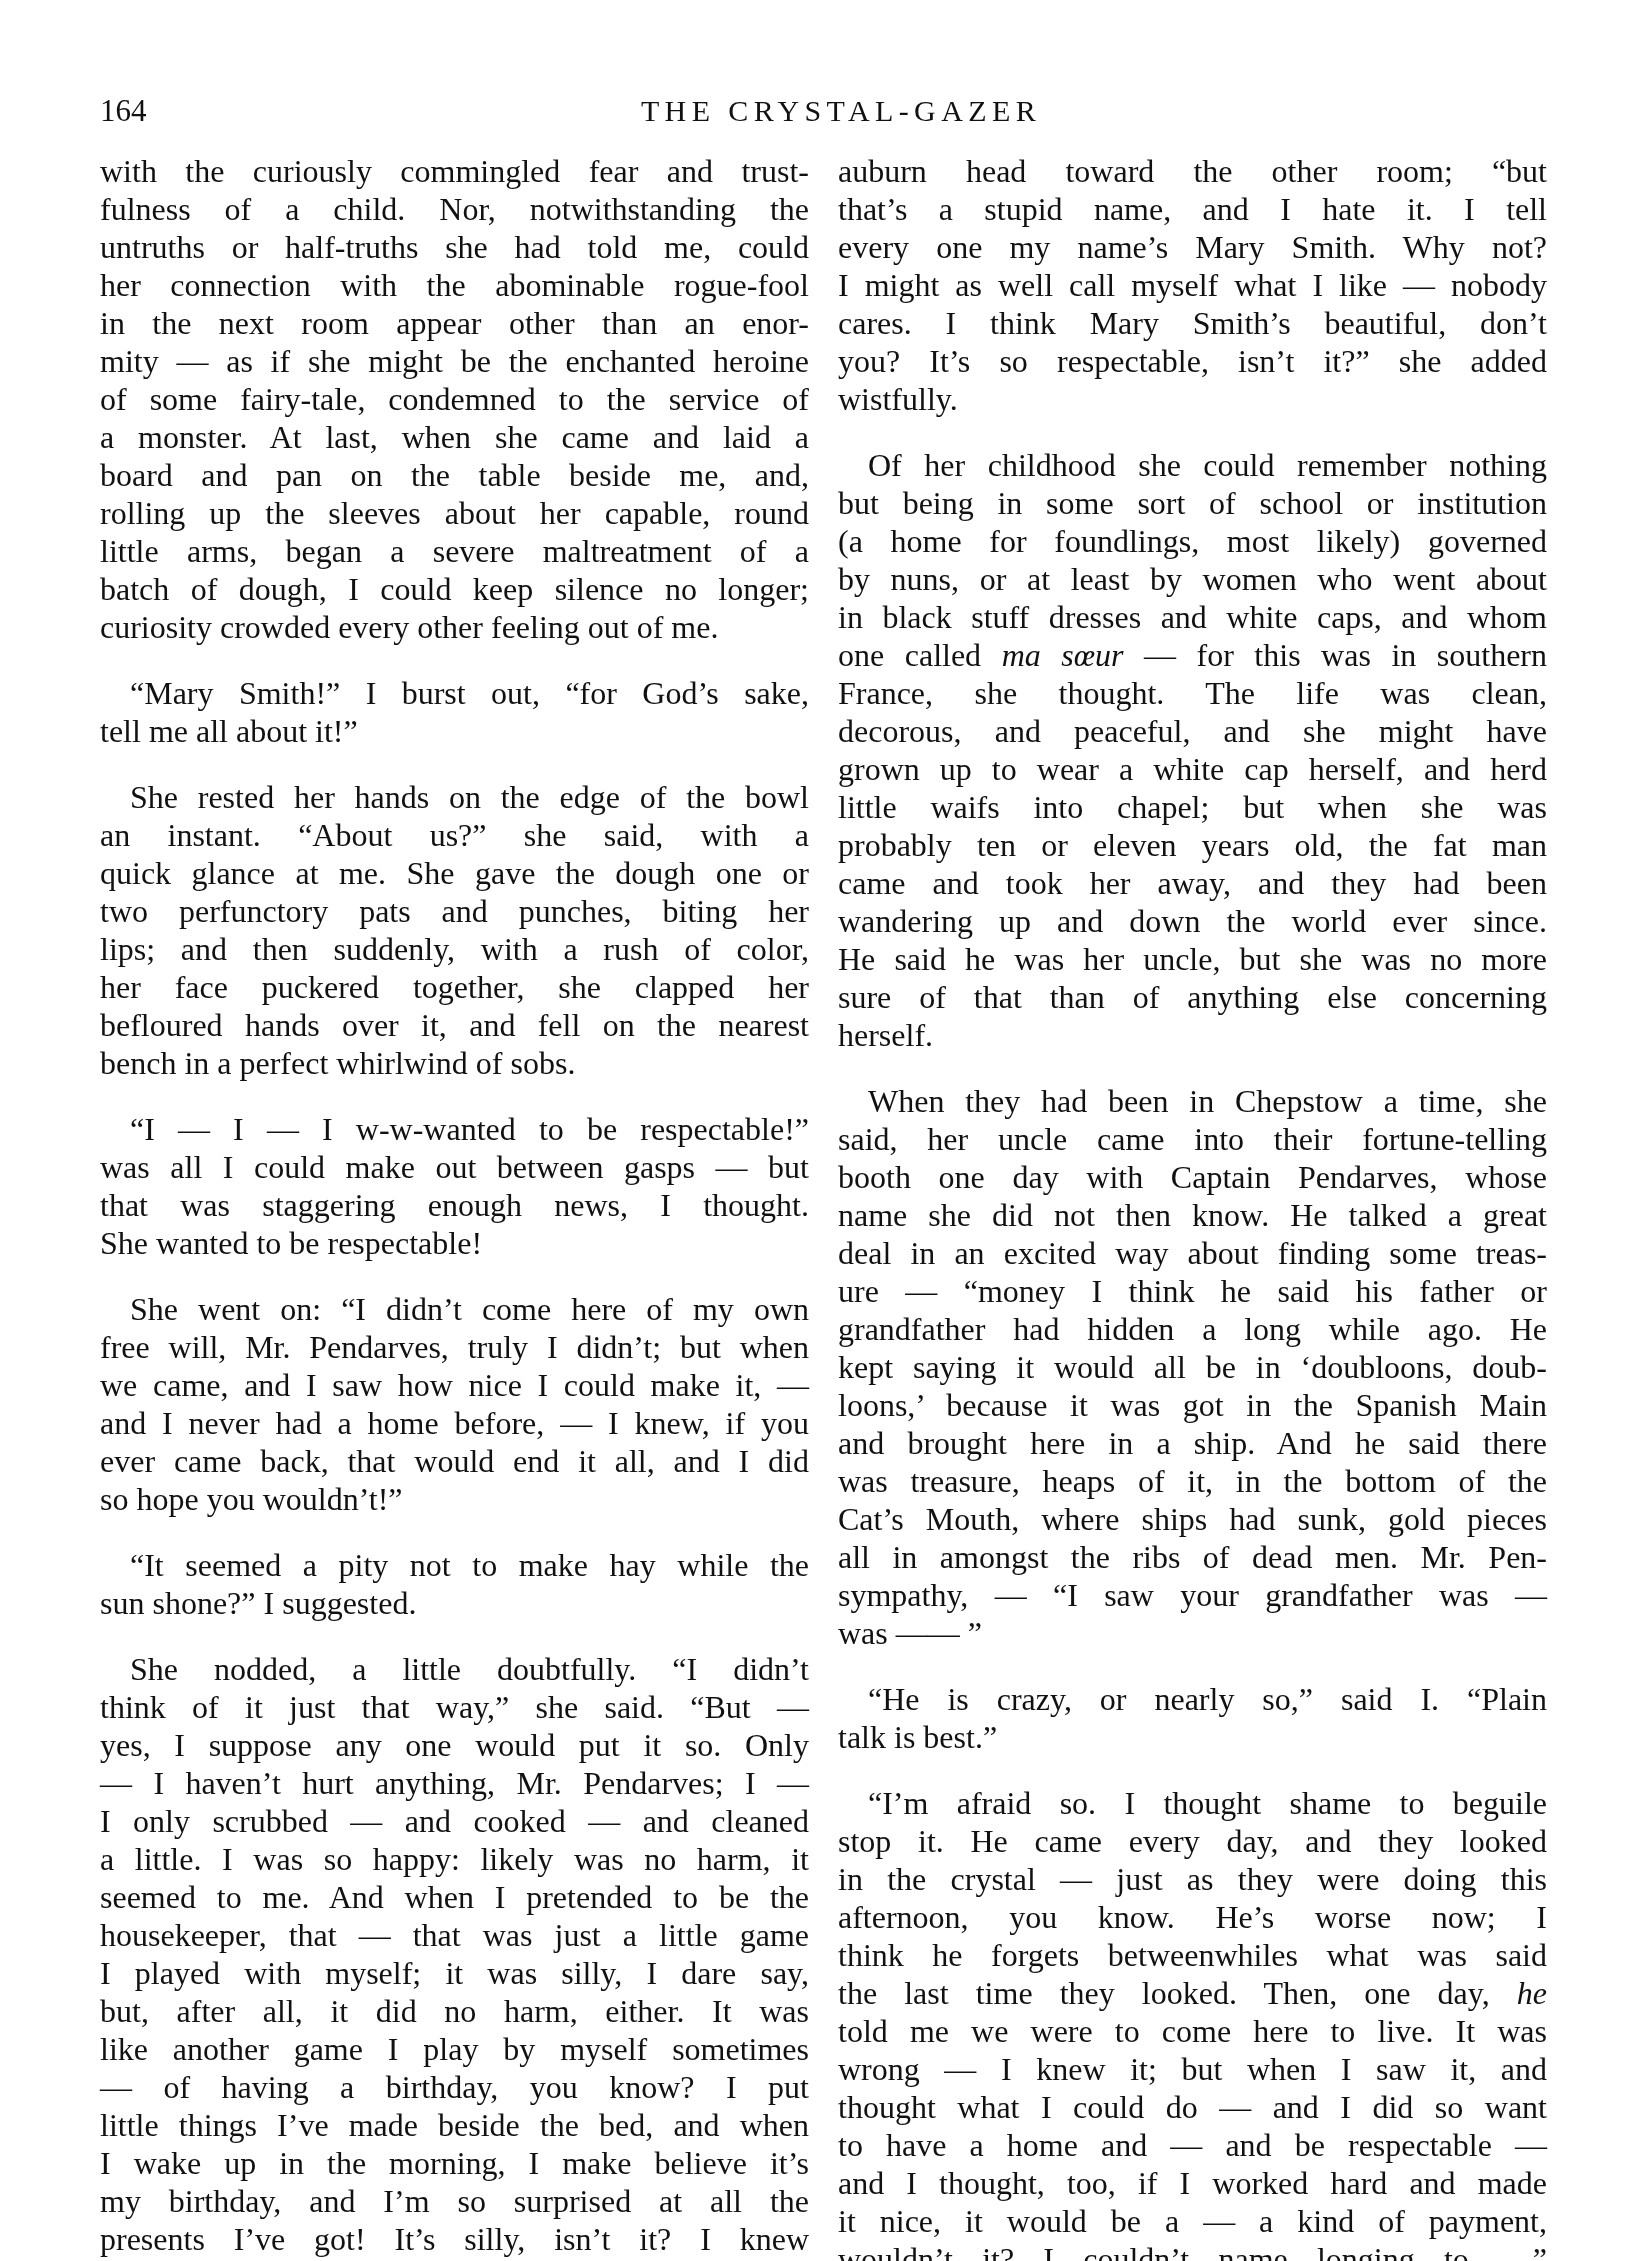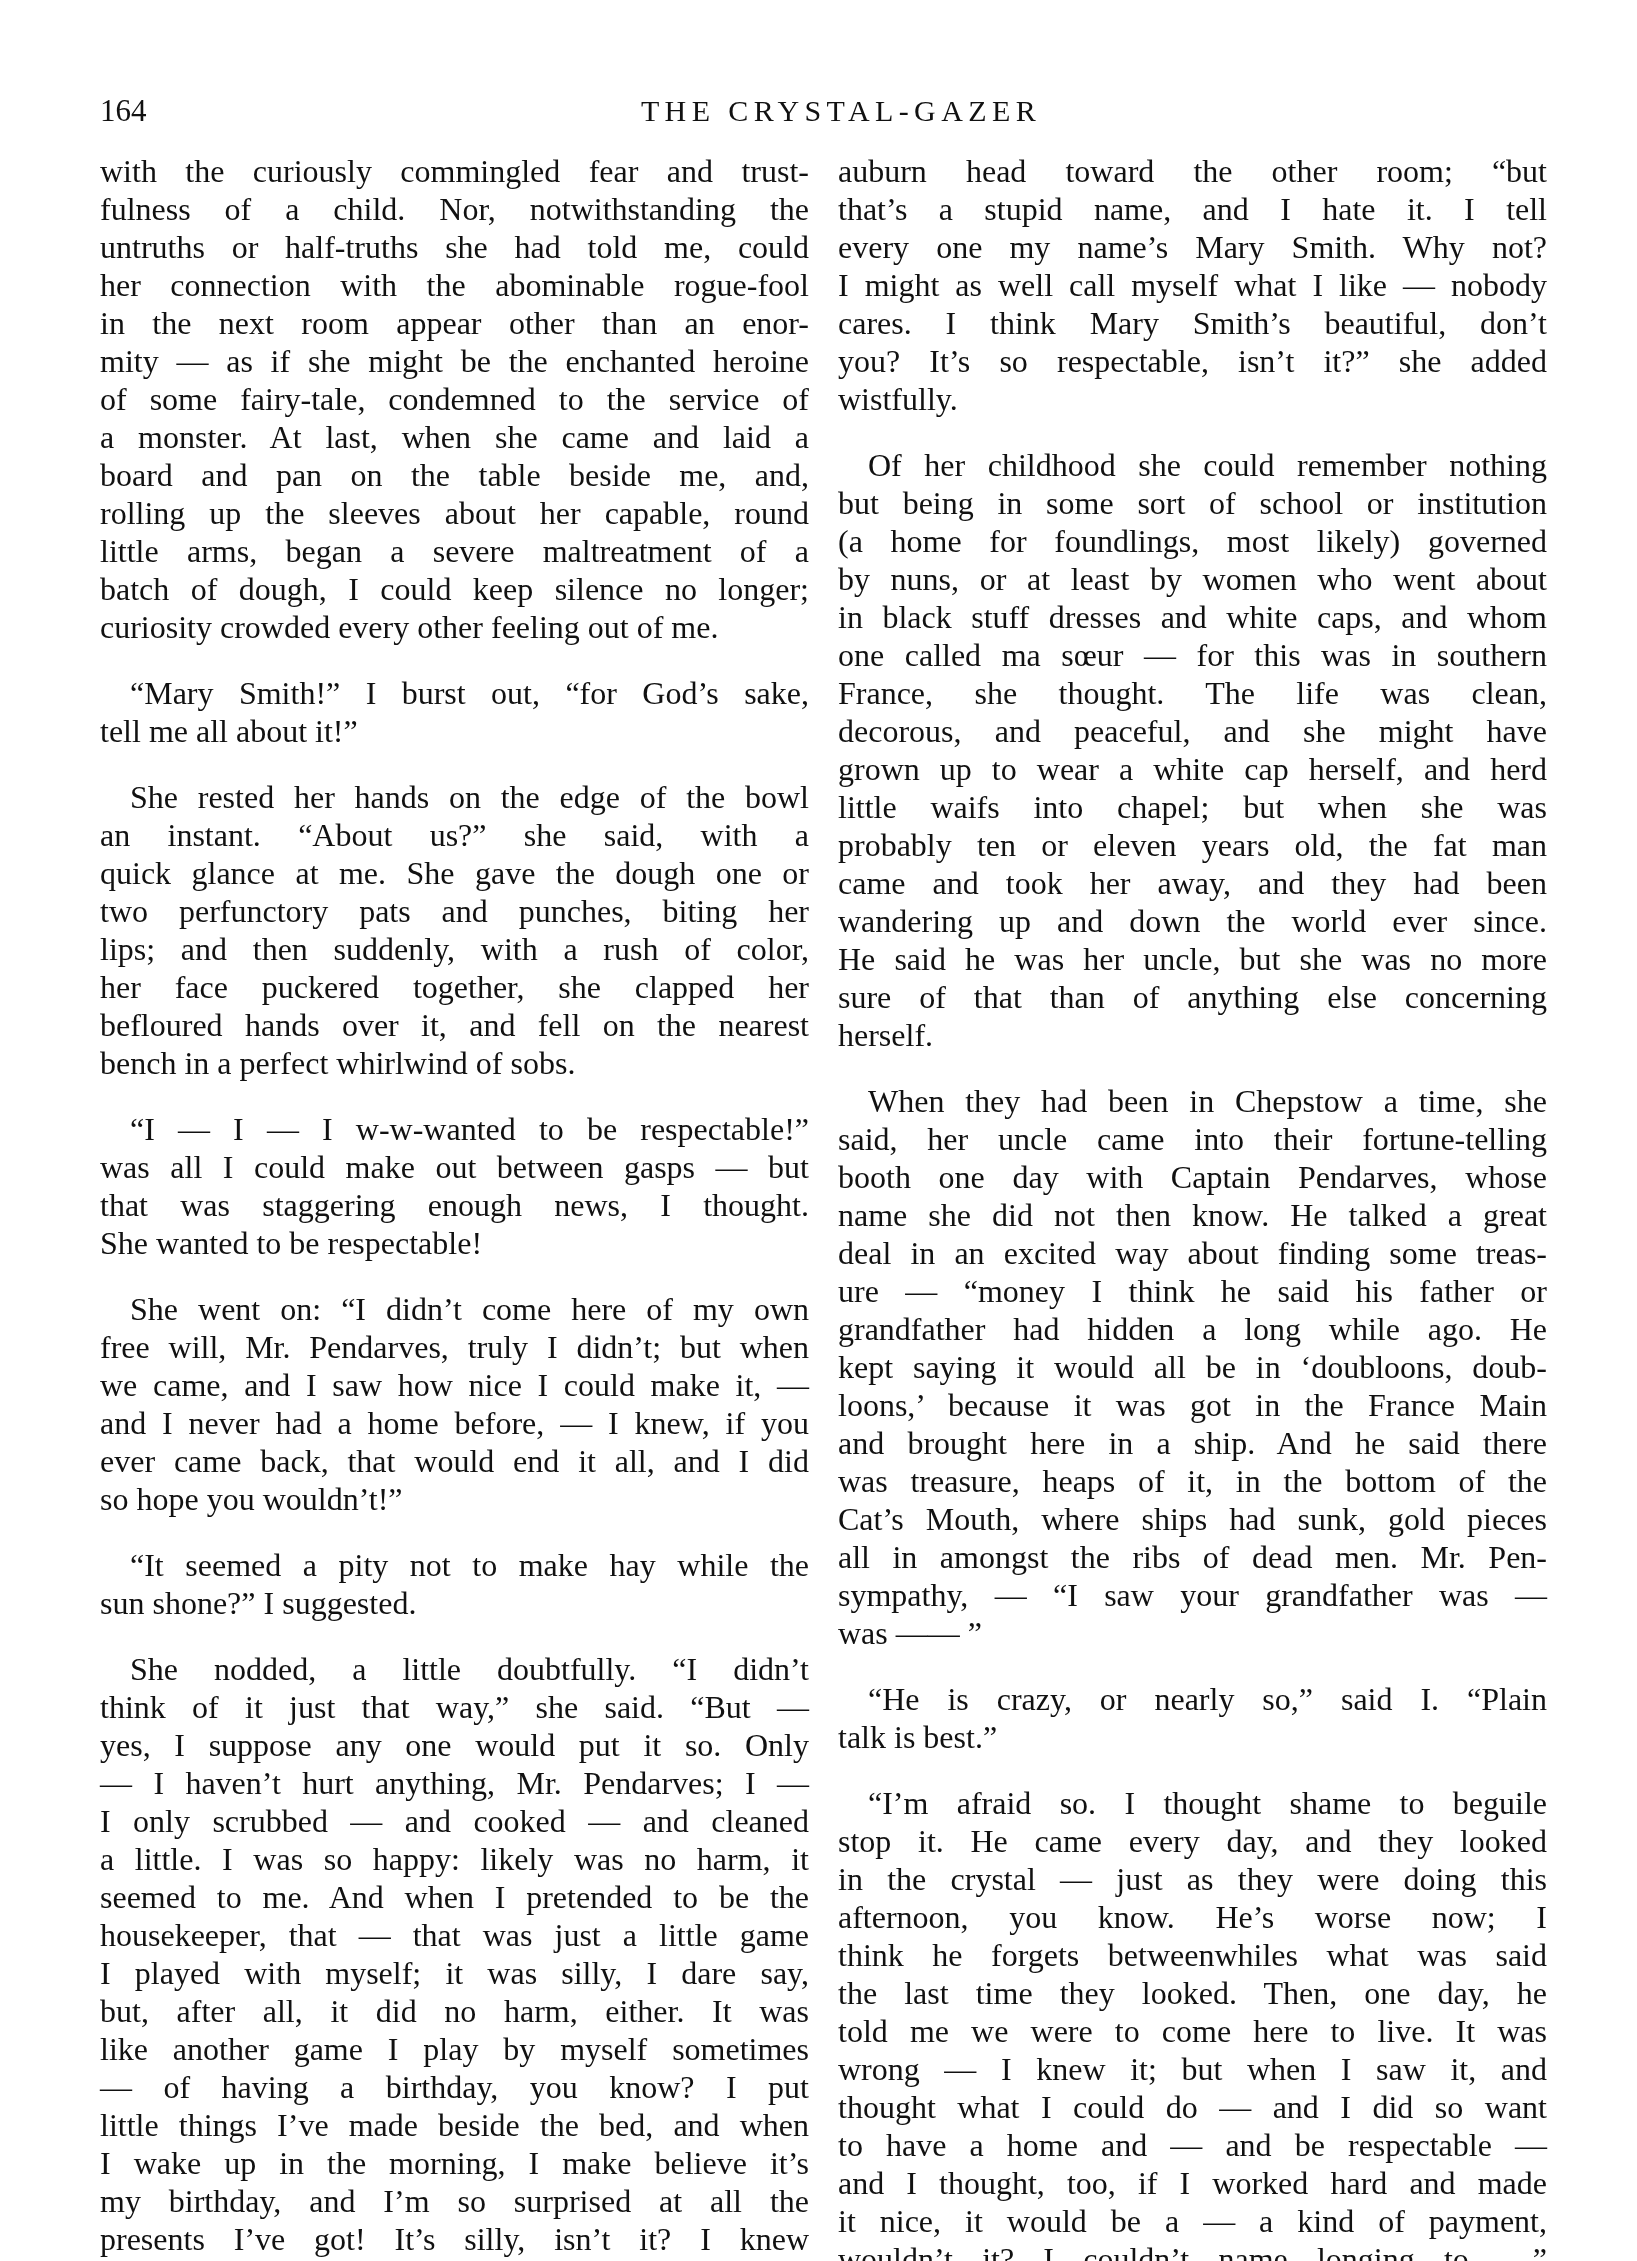--- a/index.html
+++ b/index.html
@@ -8,21 +8,21 @@
   .header { position:absolute; top:90px; left:0; width:1312px; height:41px;padding-left:44px; }
   .page-num { position:absolute; left:100px; top:0; font-size:31px; line-height:41px; }
   .running-title { position:absolute; left:0; width:1638px; text-align:center; top:0;
                    font-size:30px; letter-spacing:5.4px; line-height:41px;margin-left:22px; }
   .col { position:absolute; top:152px; width:709px; font-size:32px; line-height:38px; }
   .col.left { left:100px; }
   .col.right { left:838px; }
   .line { display:block; white-space:nowrap; text-align:justify; text-align-last:justify; height:38px; }
   .line.last { text-align-last:left; }
   .line.indent { padding-left:30px;margin-top:28px; }
-  .line span.it { }
+  .line span.it { font-style:italic; }
 </style>
 </head>
 <body>
 
 <div class="header">
   <span class="page-num">164</span>
   <span class="running-title">THE CRYSTAL-GAZER</span>
 </div>
 
 <div class="col left" id="col-left">
@@ -109,21 +109,21 @@
     <span class="line"><span>sure of that than of anything else concerning</span></span>
     <span class="line last"><span>herself.</span></span>
     <span class="line indent"><span>When they had been in Chepstow a time, she</span></span>
     <span class="line"><span>said, her uncle came into their fortune-telling</span></span>
     <span class="line"><span>booth one day with Captain Pendarves, whose</span></span>
     <span class="line"><span>name she did not then know.  He talked a great</span></span>
     <span class="line"><span>deal in an excited way about finding some treas-</span></span>
     <span class="line"><span>ure — “money I think he said his father or</span></span>
     <span class="line"><span>grandfather had hidden a long while ago.  He</span></span>
     <span class="line"><span>kept saying it would all be in ‘doubloons, doub-</span></span>
-    <span class="line"><span>loons,’ because it was got in the France Main</span></span>
+    <span class="line"><span>loons,’ because it was got in the Spanish Main</span></span>
     <span class="line"><span>and brought here in a ship.  And he said there</span></span>
     <span class="line"><span>was treasure, heaps of it, in the bottom of the</span></span>
     <span class="line"><span>Cat’s Mouth, where ships had sunk, gold pieces</span></span>
     <span class="line"><span>all in amongst the ribs of dead men.  Mr. Pen-</span></span>
     <span class="line"><span>sympathy, — “I saw your grandfather was —</span></span>
     <span class="line last"><span>was —— ”</span></span>
     <span class="line indent"><span>“He is crazy, or nearly so,” said I.  “Plain</span></span>
     <span class="line last"><span>talk is best.”</span></span>
     <span class="line indent"><span>“I’m afraid so.  I thought shame to beguile</span></span>
     <span class="line"><span>stop it.  He came every day, and they looked</span></span>

